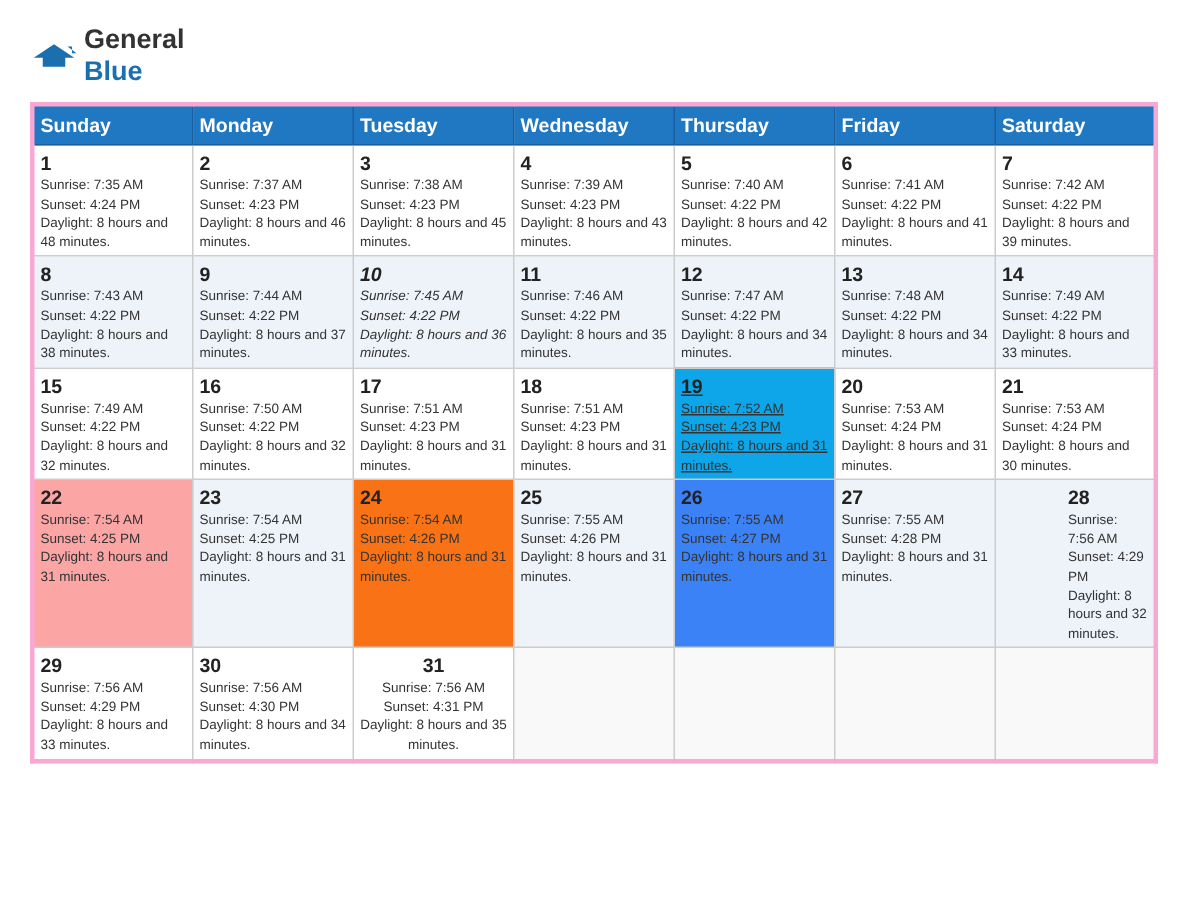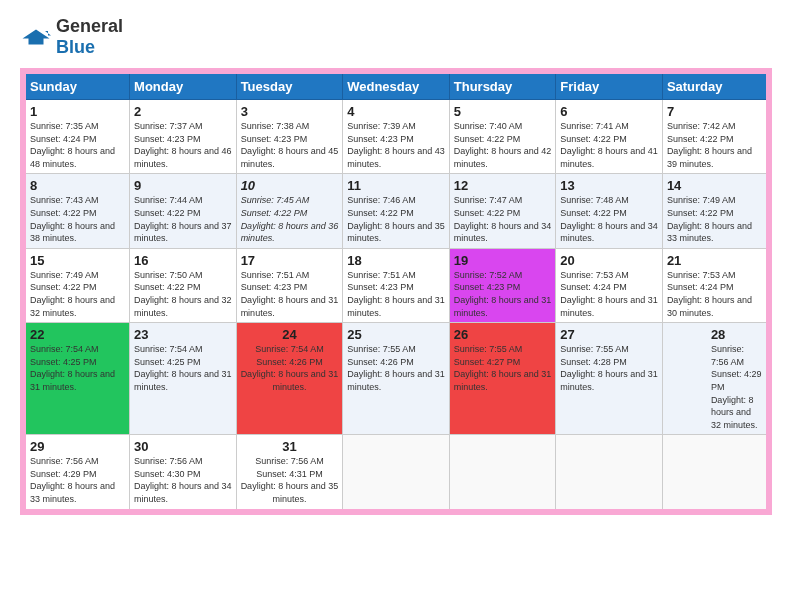--- a/index.html
+++ b/index.html
@@ -46,21 +46,21 @@
       font-weight: bold;
       color: #222;
       line-height: 1.1;
     }
     .subtitle {
       font-size: 16px;
       color: #444;
     }
     .calendar {
       flex: 1;
-      border: 6px solid #f9a8d4;
+      border: 3px solid #f9a8d4;
       border-collapse: collapse;
       width: 100%;
       table-layout: fixed;
     }
     .calendar th {
       background: #2077c2;
       color: #fff;
       font-size: 13px;
       font-weight: bold;
       padding: 5px 4px;
@@ -155,30 +155,30 @@
           <td style="background: rgb(238, 243, 250);"><span class="day-num">11</span><span class="day-info">Sunrise: 7:46 AM<br>Sunset: 4:22 PM<br>Daylight: 8 hours and 35 minutes.</span></td>
           <td style="background: rgb(238, 243, 250);"><span class="day-num">12</span><span class="day-info">Sunrise: 7:47 AM<br>Sunset: 4:22 PM<br>Daylight: 8 hours and 34 minutes.</span></td>
           <td style="background: rgb(238, 243, 250);"><span class="day-num">13</span><span class="day-info">Sunrise: 7:48 AM<br>Sunset: 4:22 PM<br>Daylight: 8 hours and 34 minutes.</span></td>
           <td style="background: rgb(238, 243, 250);"><span class="day-num">14</span><span class="day-info">Sunrise: 7:49 AM<br>Sunset: 4:22 PM<br>Daylight: 8 hours and 33 minutes.</span></td>
         </tr>
         <tr>
           <td style="background: rgb(255, 255, 255);"><span class="day-num">15</span><span class="day-info">Sunrise: 7:49 AM<br>Sunset: 4:22 PM<br>Daylight: 8 hours and 32 minutes.</span></td>
           <td style="background: rgb(255, 255, 255);"><span class="day-num">16</span><span class="day-info">Sunrise: 7:50 AM<br>Sunset: 4:22 PM<br>Daylight: 8 hours and 32 minutes.</span></td>
           <td style="background: rgb(255, 255, 255);"><span class="day-num">17</span><span class="day-info">Sunrise: 7:51 AM<br>Sunset: 4:23 PM<br>Daylight: 8 hours and 31 minutes.</span></td>
           <td style="background: rgb(255, 255, 255);"><span class="day-num">18</span><span class="day-info">Sunrise: 7:51 AM<br>Sunset: 4:23 PM<br>Daylight: 8 hours and 31 minutes.</span></td>
-          <td style="background: #d946ef;"><span class="day-num">19</span><span class="day-info">Sunrise: 7:52 AM<br>Sunset: 4:23 PM<br>Daylight: 8 hours and 31 minutes.</span></td>
+          <td style="background: #0ea5e9; text-decoration: underline;"><span class="day-num">19</span><span class="day-info">Sunrise: 7:52 AM<br>Sunset: 4:23 PM<br>Daylight: 8 hours and 31 minutes.</span></td>
           <td style="background: rgb(255, 255, 255);"><span class="day-num">20</span><span class="day-info">Sunrise: 7:53 AM<br>Sunset: 4:24 PM<br>Daylight: 8 hours and 31 minutes.</span></td>
           <td style="background: rgb(255, 255, 255);"><span class="day-num">21</span><span class="day-info">Sunrise: 7:53 AM<br>Sunset: 4:24 PM<br>Daylight: 8 hours and 30 minutes.</span></td>
         </tr>
         <tr>
-          <td style="background: #22c55e;"><span class="day-num">22</span><span class="day-info">Sunrise: 7:54 AM<br>Sunset: 4:25 PM<br>Daylight: 8 hours and 31 minutes.</span></td>
+          <td style="background: #fca5a5;"><span class="day-num">22</span><span class="day-info">Sunrise: 7:54 AM<br>Sunset: 4:25 PM<br>Daylight: 8 hours and 31 minutes.</span></td>
           <td style="background: rgb(238, 243, 250);"><span class="day-num">23</span><span class="day-info">Sunrise: 7:54 AM<br>Sunset: 4:25 PM<br>Daylight: 8 hours and 31 minutes.</span></td>
-          <td style="background: #ef4444; text-align: center;"><span class="day-num">24</span><span class="day-info">Sunrise: 7:54 AM<br>Sunset: 4:26 PM<br>Daylight: 8 hours and 31 minutes.</span></td>
+          <td style="background: #f97316;"><span class="day-num">24</span><span class="day-info">Sunrise: 7:54 AM<br>Sunset: 4:26 PM<br>Daylight: 8 hours and 31 minutes.</span></td>
           <td style="background: rgb(238, 243, 250);"><span class="day-num">25</span><span class="day-info">Sunrise: 7:55 AM<br>Sunset: 4:26 PM<br>Daylight: 8 hours and 31 minutes.</span></td>
-          <td style="background: #ef4444; margin-left: 36px;"><span class="day-num">26</span><span class="day-info">Sunrise: 7:55 AM<br>Sunset: 4:27 PM<br>Daylight: 8 hours and 31 minutes.</span></td>
+          <td style="background: #3b82f6; margin-left: 36px;"><span class="day-num">26</span><span class="day-info">Sunrise: 7:55 AM<br>Sunset: 4:27 PM<br>Daylight: 8 hours and 31 minutes.</span></td>
           <td style="background: rgb(238, 243, 250);"><span class="day-num">27</span><span class="day-info">Sunrise: 7:55 AM<br>Sunset: 4:28 PM<br>Daylight: 8 hours and 31 minutes.</span></td>
           <td style="background: rgb(238, 243, 250); padding-left: 48px;"><span class="day-num">28</span><span class="day-info">Sunrise: 7:56 AM<br>Sunset: 4:29 PM<br>Daylight: 8 hours and 32 minutes.</span></td>
         </tr>
         <tr>
           <td style="background: rgb(255, 255, 255); margin-top: 13px;"><span class="day-num">29</span><span class="day-info">Sunrise: 7:56 AM<br>Sunset: 4:29 PM<br>Daylight: 8 hours and 33 minutes.</span></td>
           <td style="background: rgb(255, 255, 255);"><span class="day-num">30</span><span class="day-info">Sunrise: 7:56 AM<br>Sunset: 4:30 PM<br>Daylight: 8 hours and 34 minutes.</span></td>
           <td style="background: rgb(255, 255, 255); text-align: center;"><span class="day-num">31</span><span class="day-info">Sunrise: 7:56 AM<br>Sunset: 4:31 PM<br>Daylight: 8 hours and 35 minutes.</span></td>
           <td class="empty-cell"></td>
           <td class="empty-cell"></td>
           <td class="empty-cell"></td>

